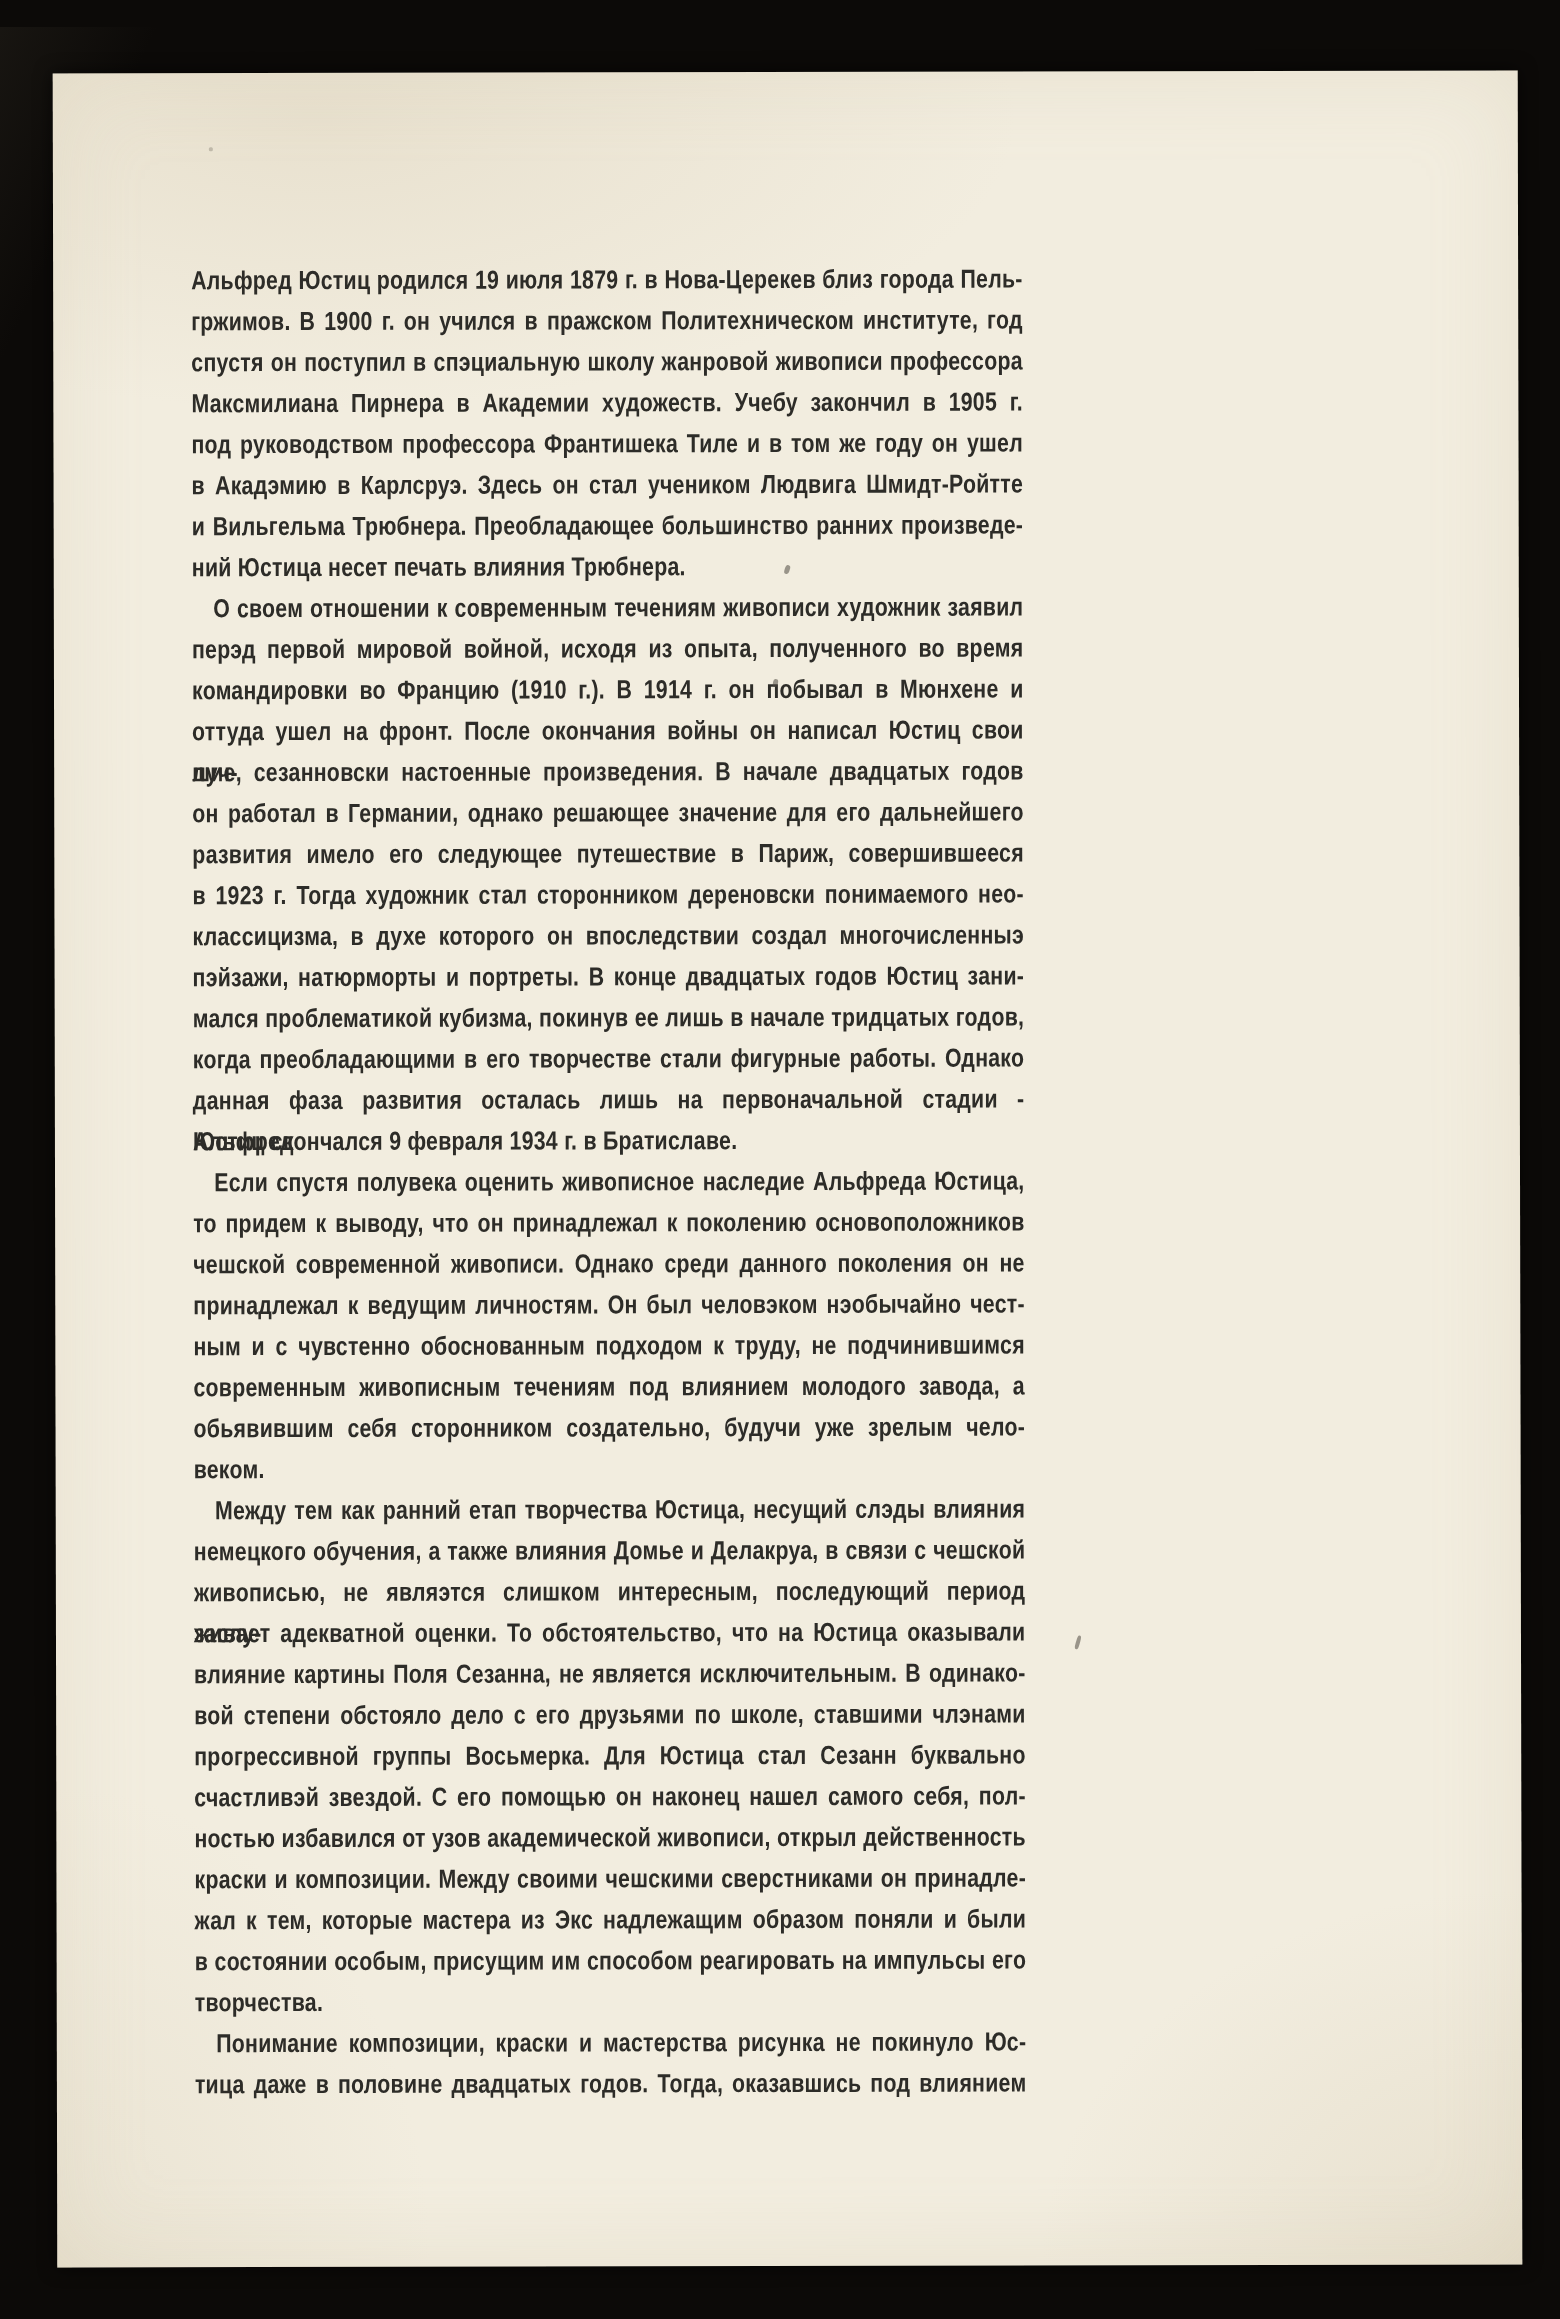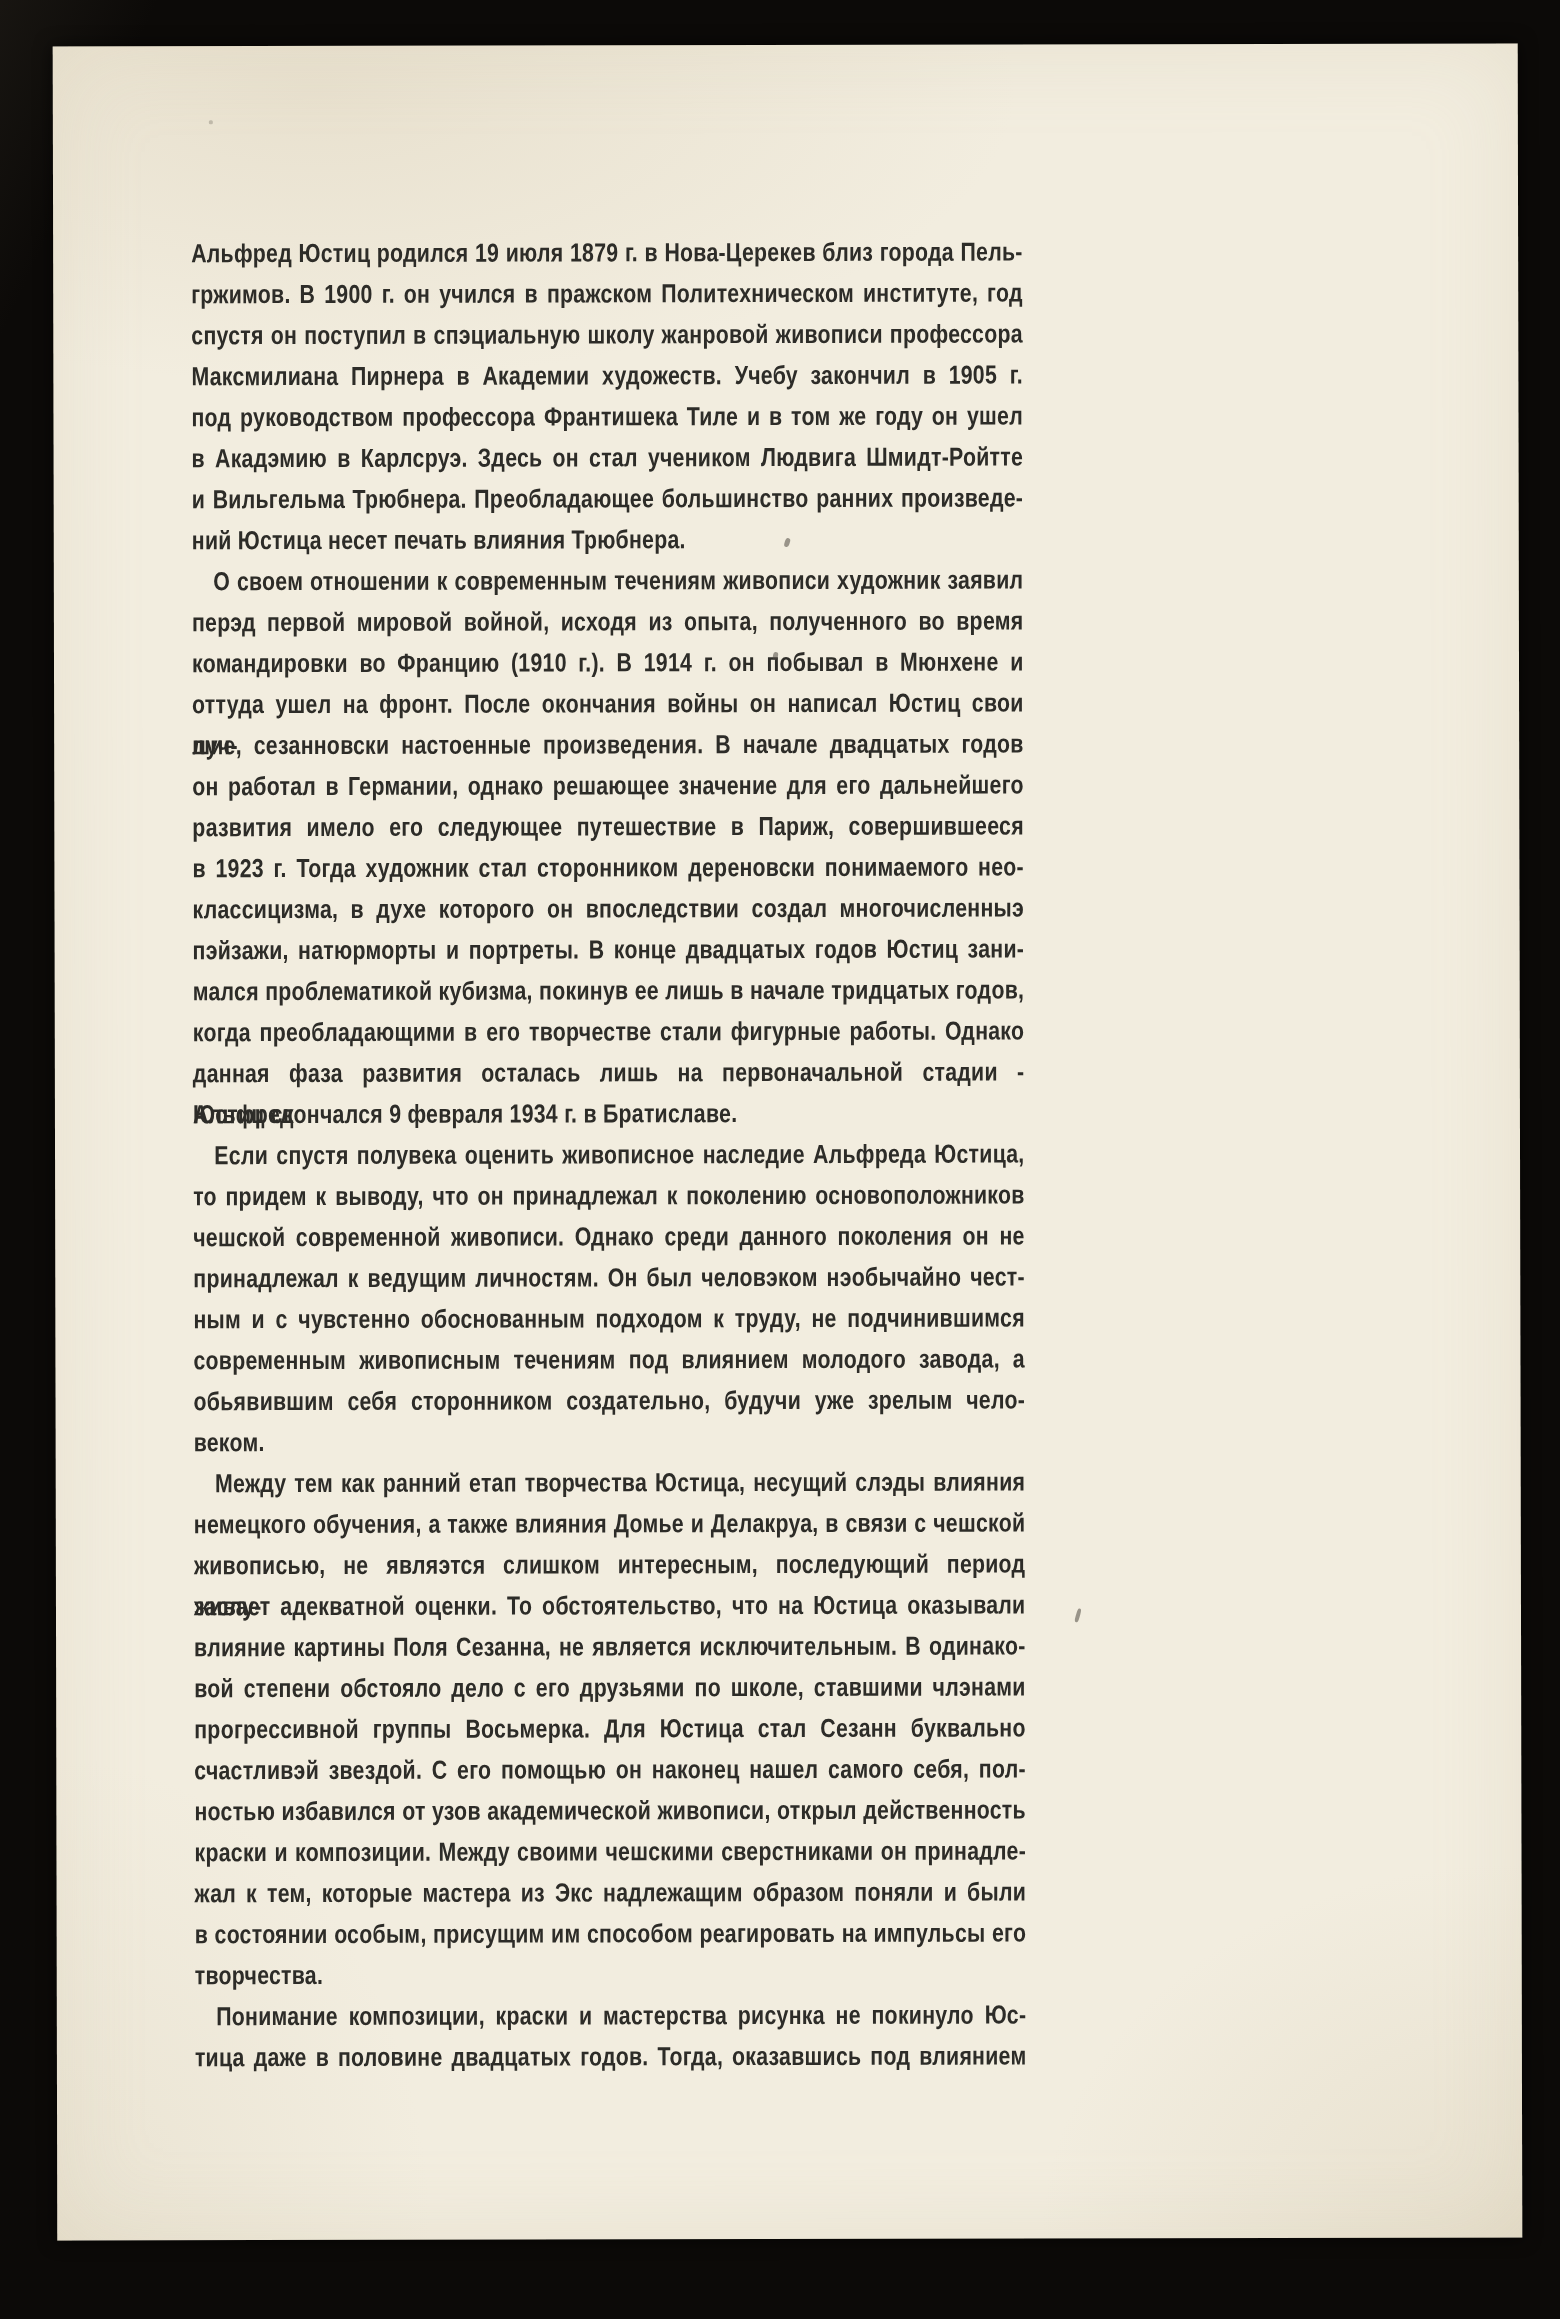--- a/index.html
+++ b/index.html
@@ -12,20 +12,21 @@
     position: relative;
     overflow: hidden;
     background: #0c0a08;
   }
   .scan-frame {
     position: absolute;
     inset: 0;
     background:
       linear-gradient(115deg, rgba(60,55,45,0.25) 0%, rgba(0,0,0,0) 6%),
       #0c0a08;
+    margin-top: 27px;
   }
   .paper {
     position: absolute;
     left: 55px;
     top: 45px;
     width: 1465px;
     height: 2194px;
     background:
       radial-gradient(ellipse 1170px 488px at 18% 2%, rgba(214,202,176,0.35), rgba(0,0,0,0) 60%),
       radial-gradient(ellipse 878px 683px at 100% 100%, rgba(205,192,163,0.30), rgba(0,0,0,0) 55%),

